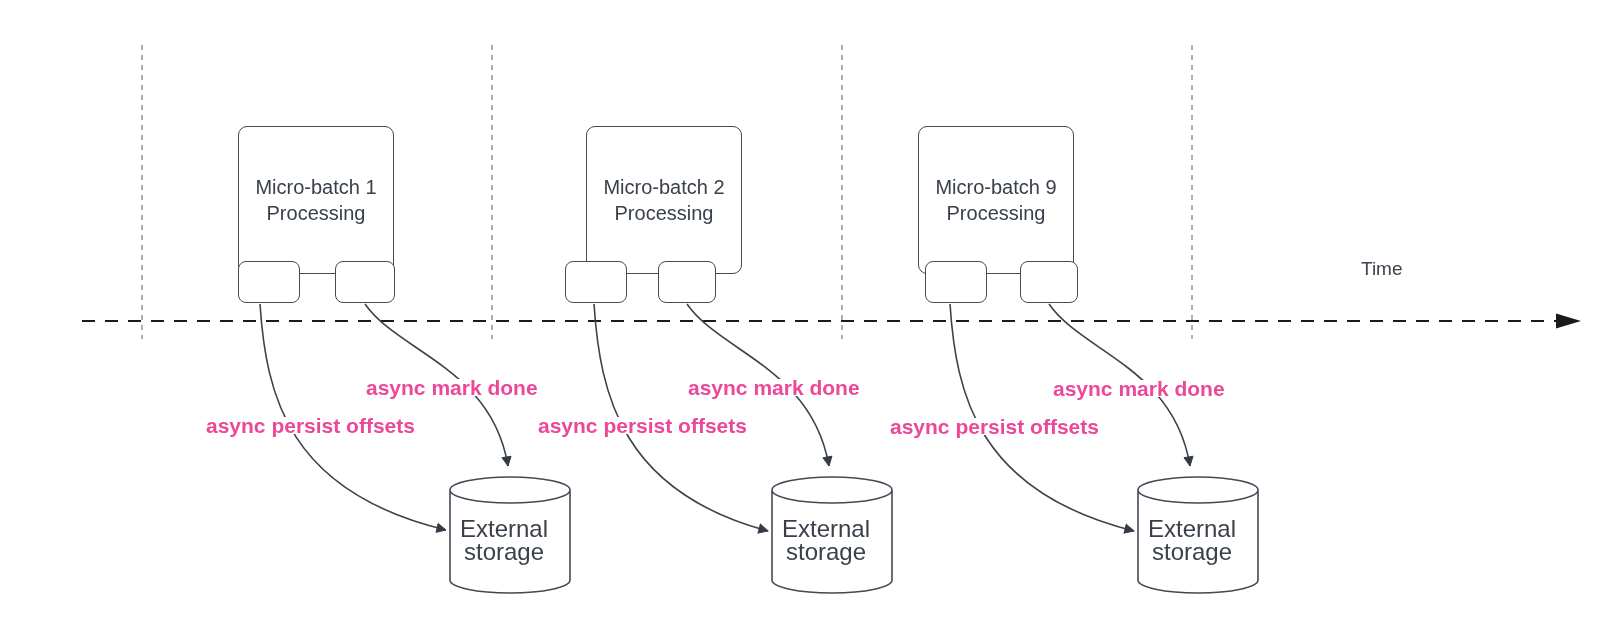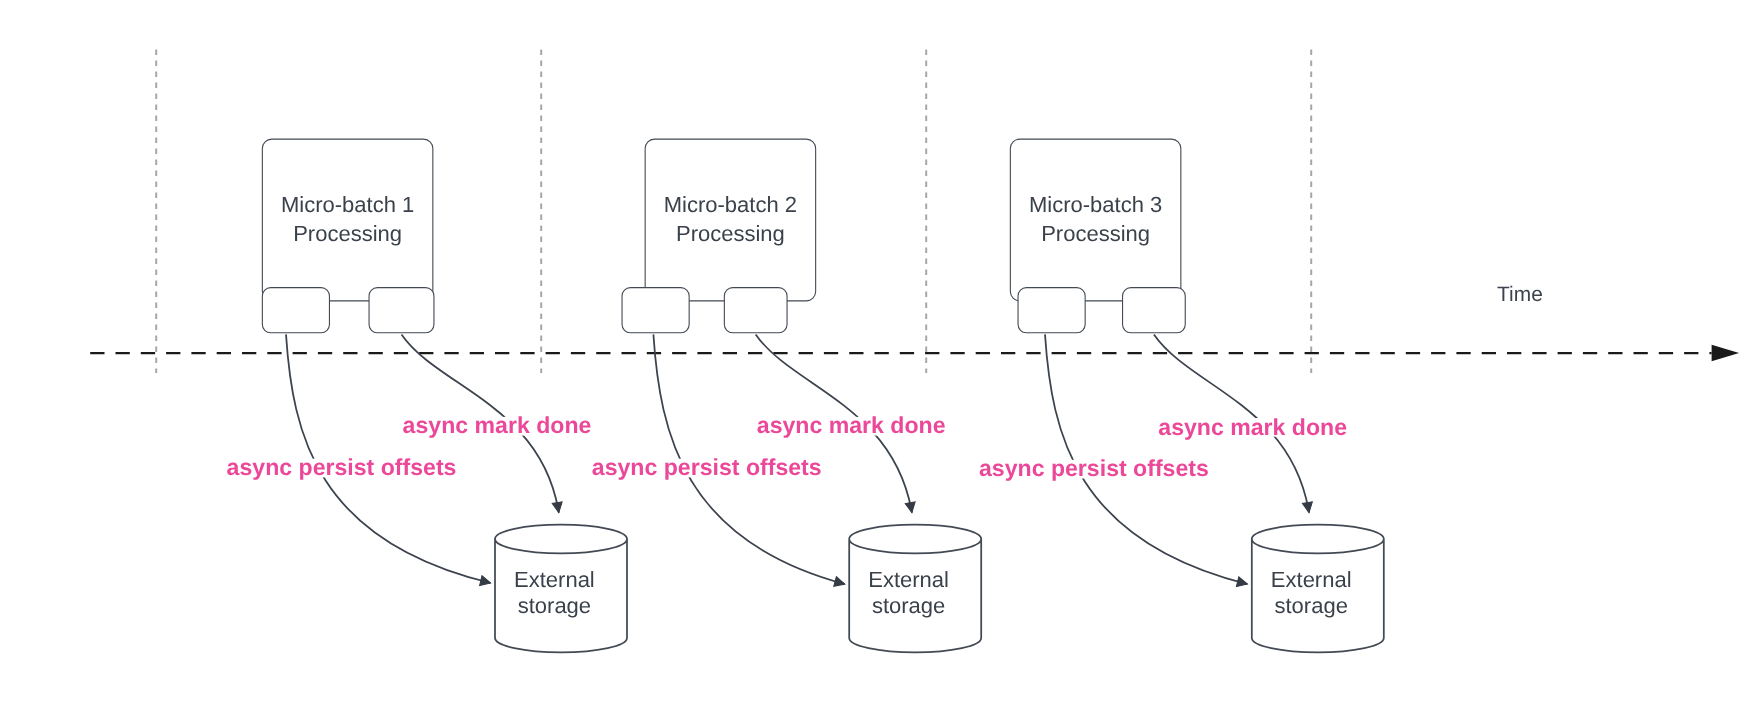--- a/index.html
+++ b/index.html
@@ -60,21 +60,21 @@
     background: #ffffff;
     padding: 0 2px;
     white-space: nowrap;
     line-height: 17px;
   }
   .cyl-label {
     position: absolute;
     top: 517px;
     width: 108px;
     text-align: center;
-    font-size: 20px;
+    font-size: 24px;
     line-height: 23px;
     color: #3a414b;
   }
   .time-label {
     position: absolute;
     left: 1361px;
     top: 257px;
     font-size: 19px;
     color: #3c434c;
     line-height: 24px;
@@ -126,21 +126,21 @@
   <div class="main-box" style="left:586px">
     <div class="box-text">Micro-batch 2 Processing</div>
   </div>
   <div class="small-box" style="left:565px"></div>
   <div class="small-box" style="left:658px;width:58px"></div>
   <span class="arrow-label" style="left:536px;top:417px">async persist offsets</span>
   <span class="arrow-label" style="left:686px;top:379px">async mark done</span>
   <div class="cyl-label" style="left:772px">External storage</div>
 
   <div class="main-box" style="left:918px">
-    <div class="box-text">Micro-batch 3 Processing</div>
+    <div class="box-text">Micro-batch 9 Processing</div>
   </div>
   <div class="small-box" style="left:925px"></div>
   <div class="small-box" style="left:1020px;width:58px"></div>
   <span class="arrow-label" style="left:888px;top:418px">async persist offsets</span>
   <span class="arrow-label" style="left:1051px;top:380px">async mark done</span>
   <div class="cyl-label" style="left:1138px">External storage</div>
 
   <span class="time-label">Time</span>
 
 </div>

